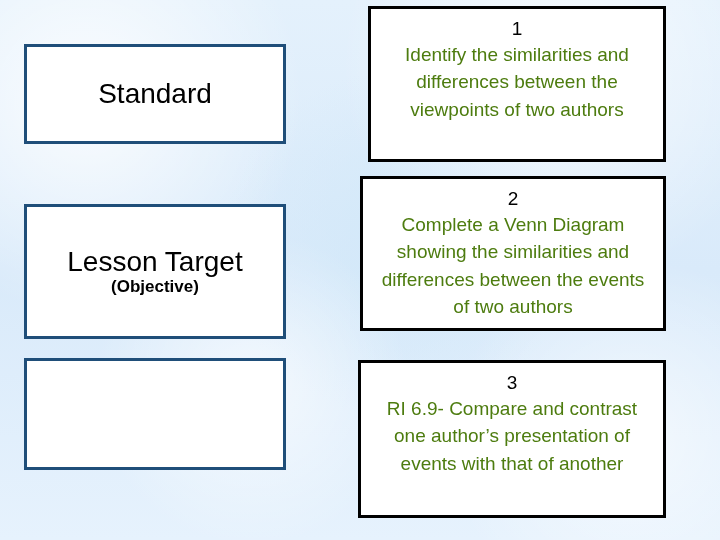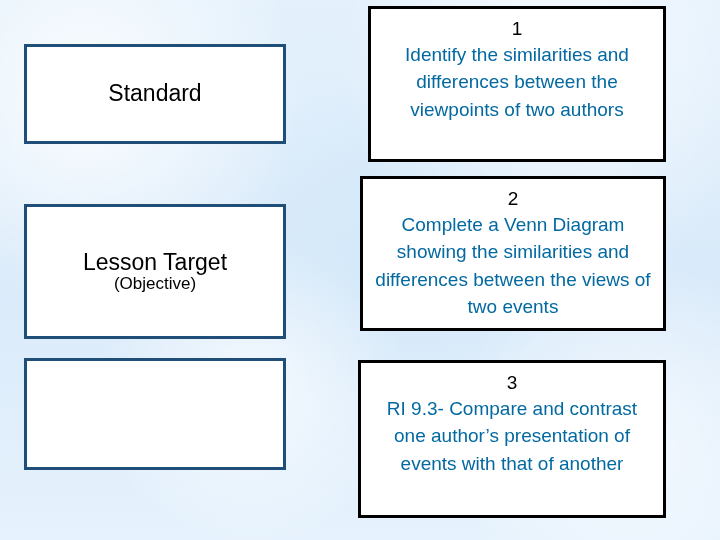--- a/index.html
+++ b/index.html
@@ -46,35 +46,36 @@
     box-shadow: 0 0 0 1px #ffffff inset;
   }
   .label-box .inner {
     position: absolute;
     inset: 3px;
     border: 1px solid #ffffff;
     box-sizing: border-box;
     pointer-events: none;
   }
   .label-text {
-    font-size: 23px;
+    font-size: 28px;
     color: #000000;
     line-height: 1.1;
     text-align: center;
     position: relative;
     z-index: 2;
   }
   .label-sub {
     font-size: 17px;
     color: #000000;
     line-height: 1.1;
     text-align: center;
     margin-top: 0;
     position: relative;
     z-index: 2;
+    font-weight: bold;
   }
 
   #label-standard { left: 24px;  top: 44px;  width: 262px; height: 100px; }
   #label-target   { left: 24px;  top: 204px; width: 262px; height: 135px; }
   #label-activity { left: 24px;  top: 358px; width: 262px; height: 112px; }
 
   
   .content-box {
     position: absolute;
     background: #ffffff;
@@ -87,21 +88,21 @@
     padding: 8px 10px 8px 10px;
   }
   .content-num {
     font-size: 19px;
     color: #000000;
     line-height: 1.25;
     text-align: center;
   }
   .content-text {
     font-size: 19px;
-    color: #0369a1;
+    color: #4d7c0f;
     line-height: 1.45;
     text-align: center;
   }
 
   #content-1 { left: 368px; top: 6px;   width: 298px; height: 156px; }
   #content-2 { left: 360px; top: 176px; width: 306px; height: 155px; }
   #content-3 { left: 358px; top: 360px; width: 308px; height: 158px; }
 </style>
 </head>
 <body>
@@ -121,25 +122,25 @@
   </div>
 
   <div class="label-box" id="label-target">
     <div class="inner"></div>
     <div class="label-text">Lesson Target</div>
     <div class="label-sub">(Objective)</div>
   </div>
 
   <div class="content-box" id="content-2">
     <div class="content-num">2</div>
-    <div class="content-text">Complete a Venn Diagram showing the similarities and differences between the views of two events</div>
+    <div class="content-text">Complete a Venn Diagram showing the similarities and differences between the events of two authors</div>
   </div>
 
   <div class="label-box" id="label-activity">
     <div class="inner"></div>
   </div>
 
   <div class="content-box" id="content-3">
     <div class="content-num">3</div>
-    <div class="content-text">RI 9.3- Compare and contrast one author’s presentation of events with that of another</div>
+    <div class="content-text">RI 6.9- Compare and contrast one author’s presentation of events with that of another</div>
   </div>
 
 </div>
 
 </body></html>

